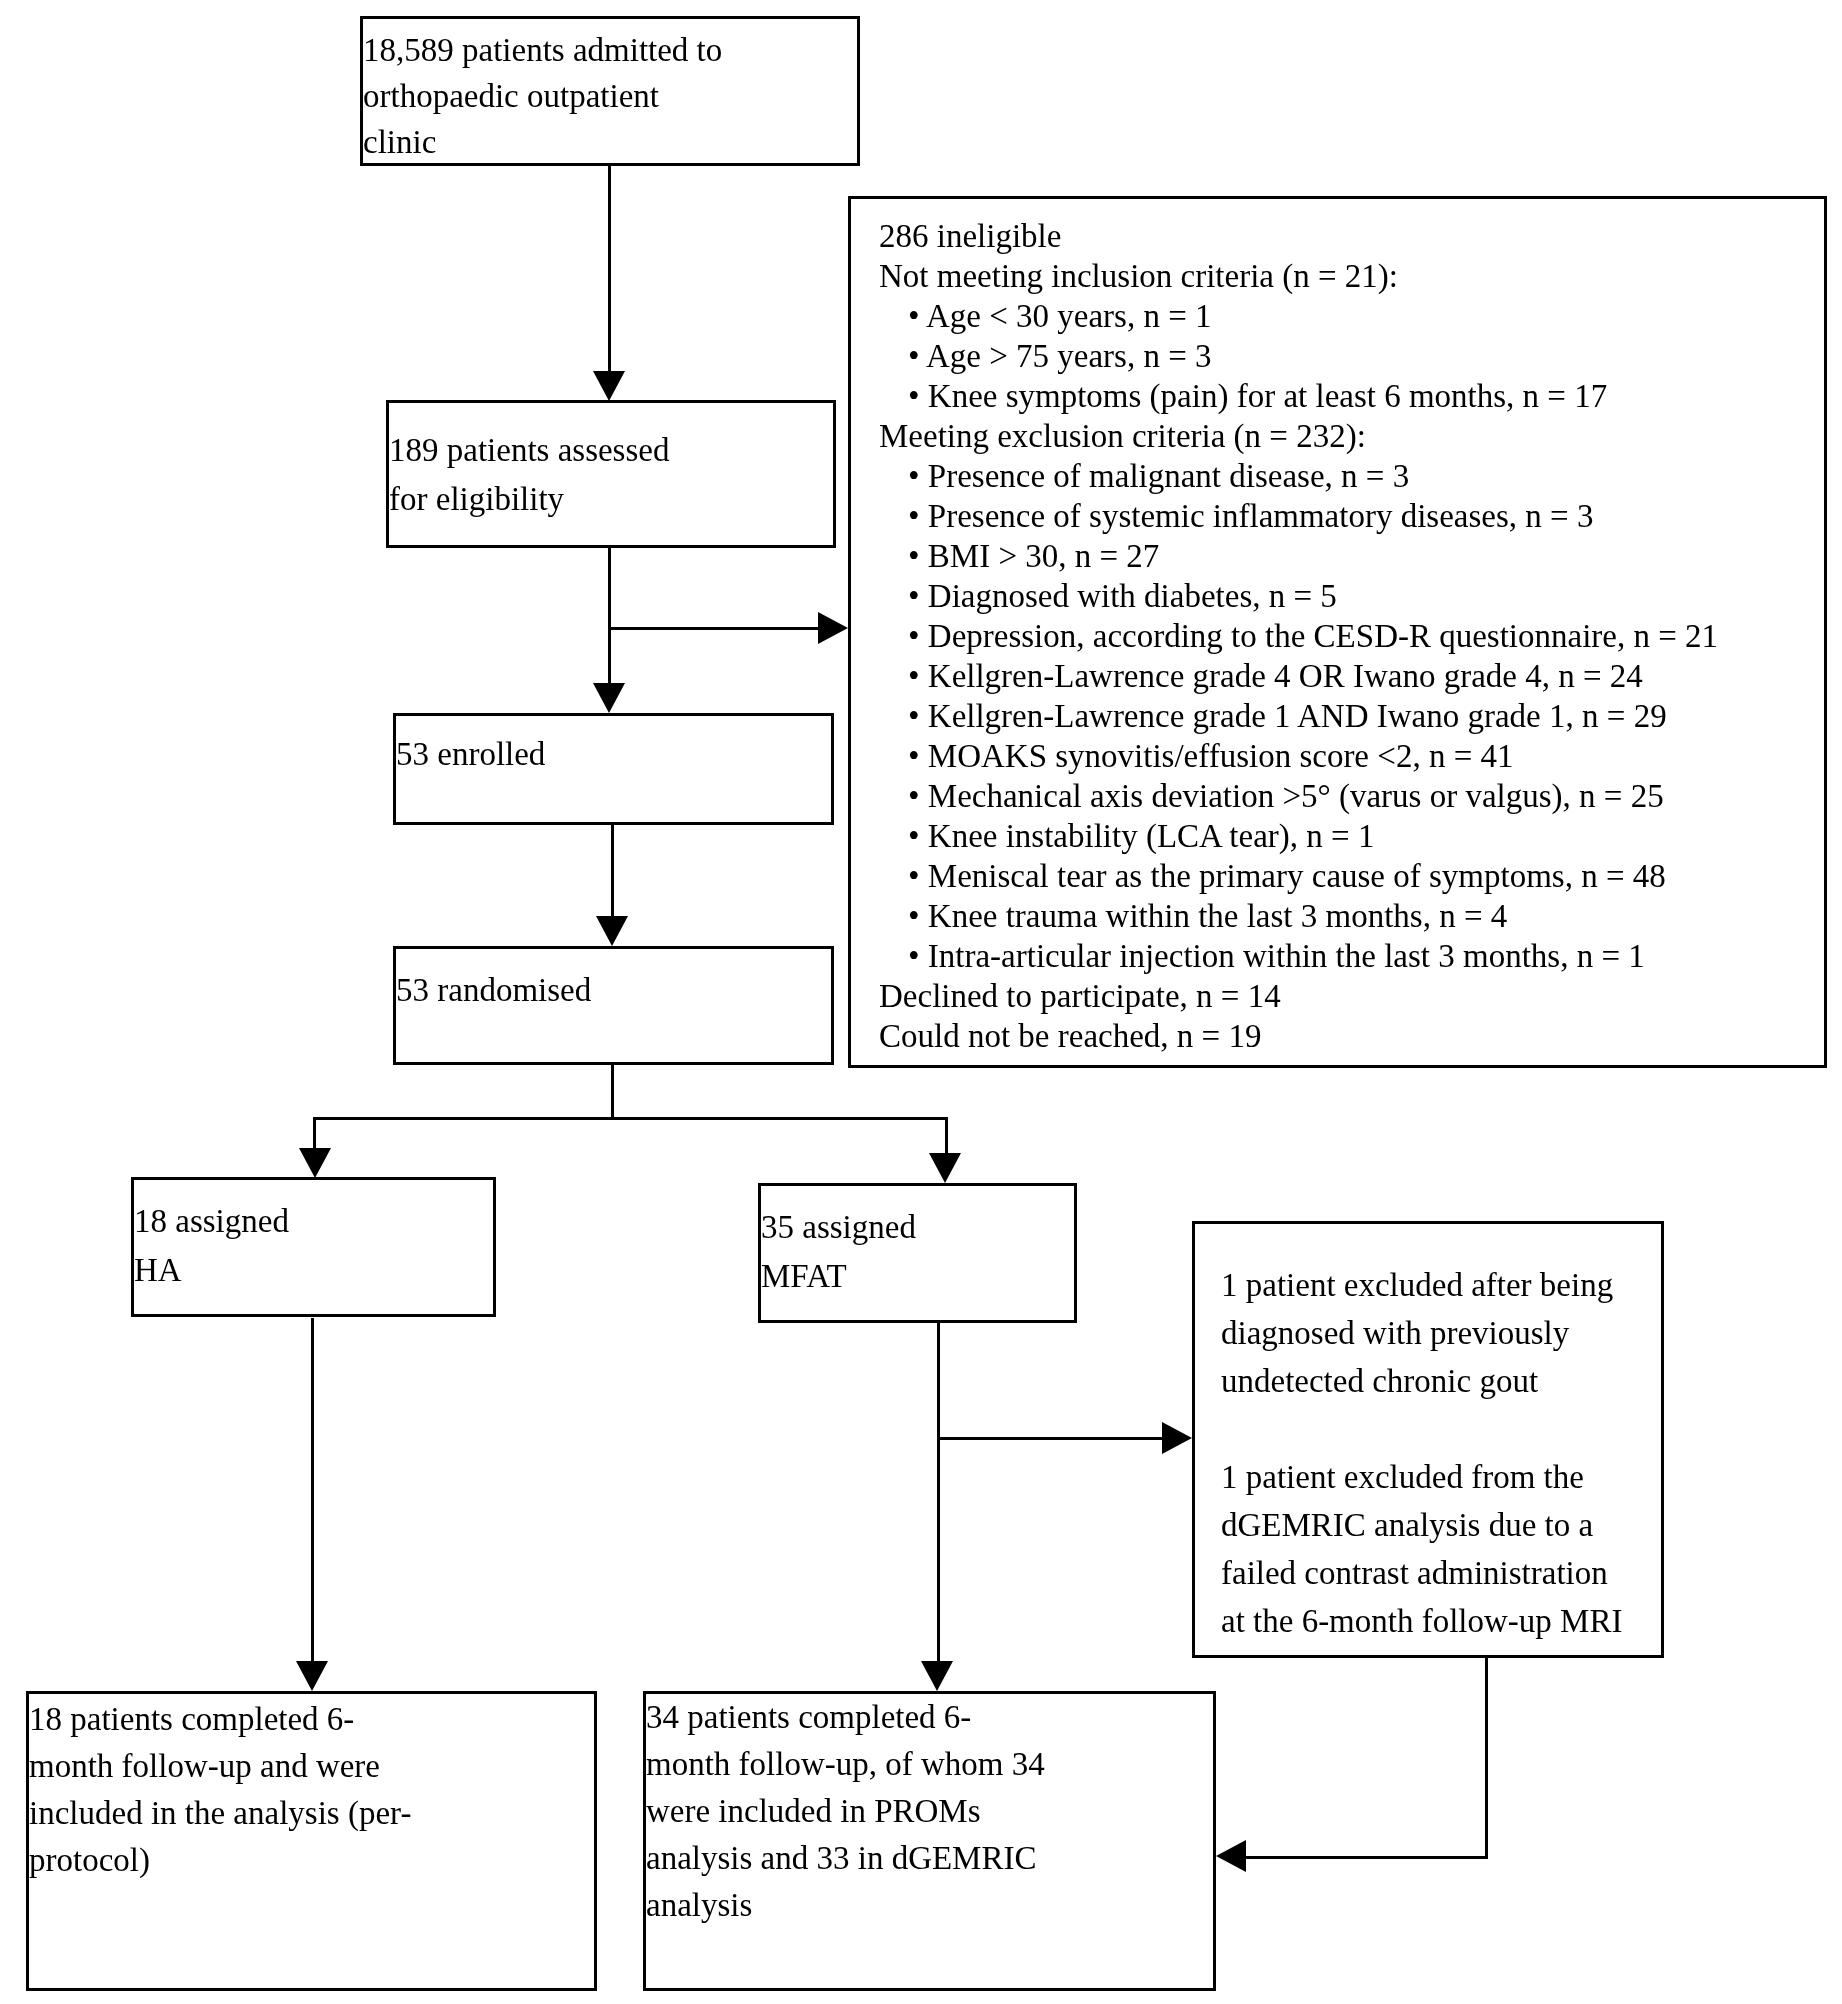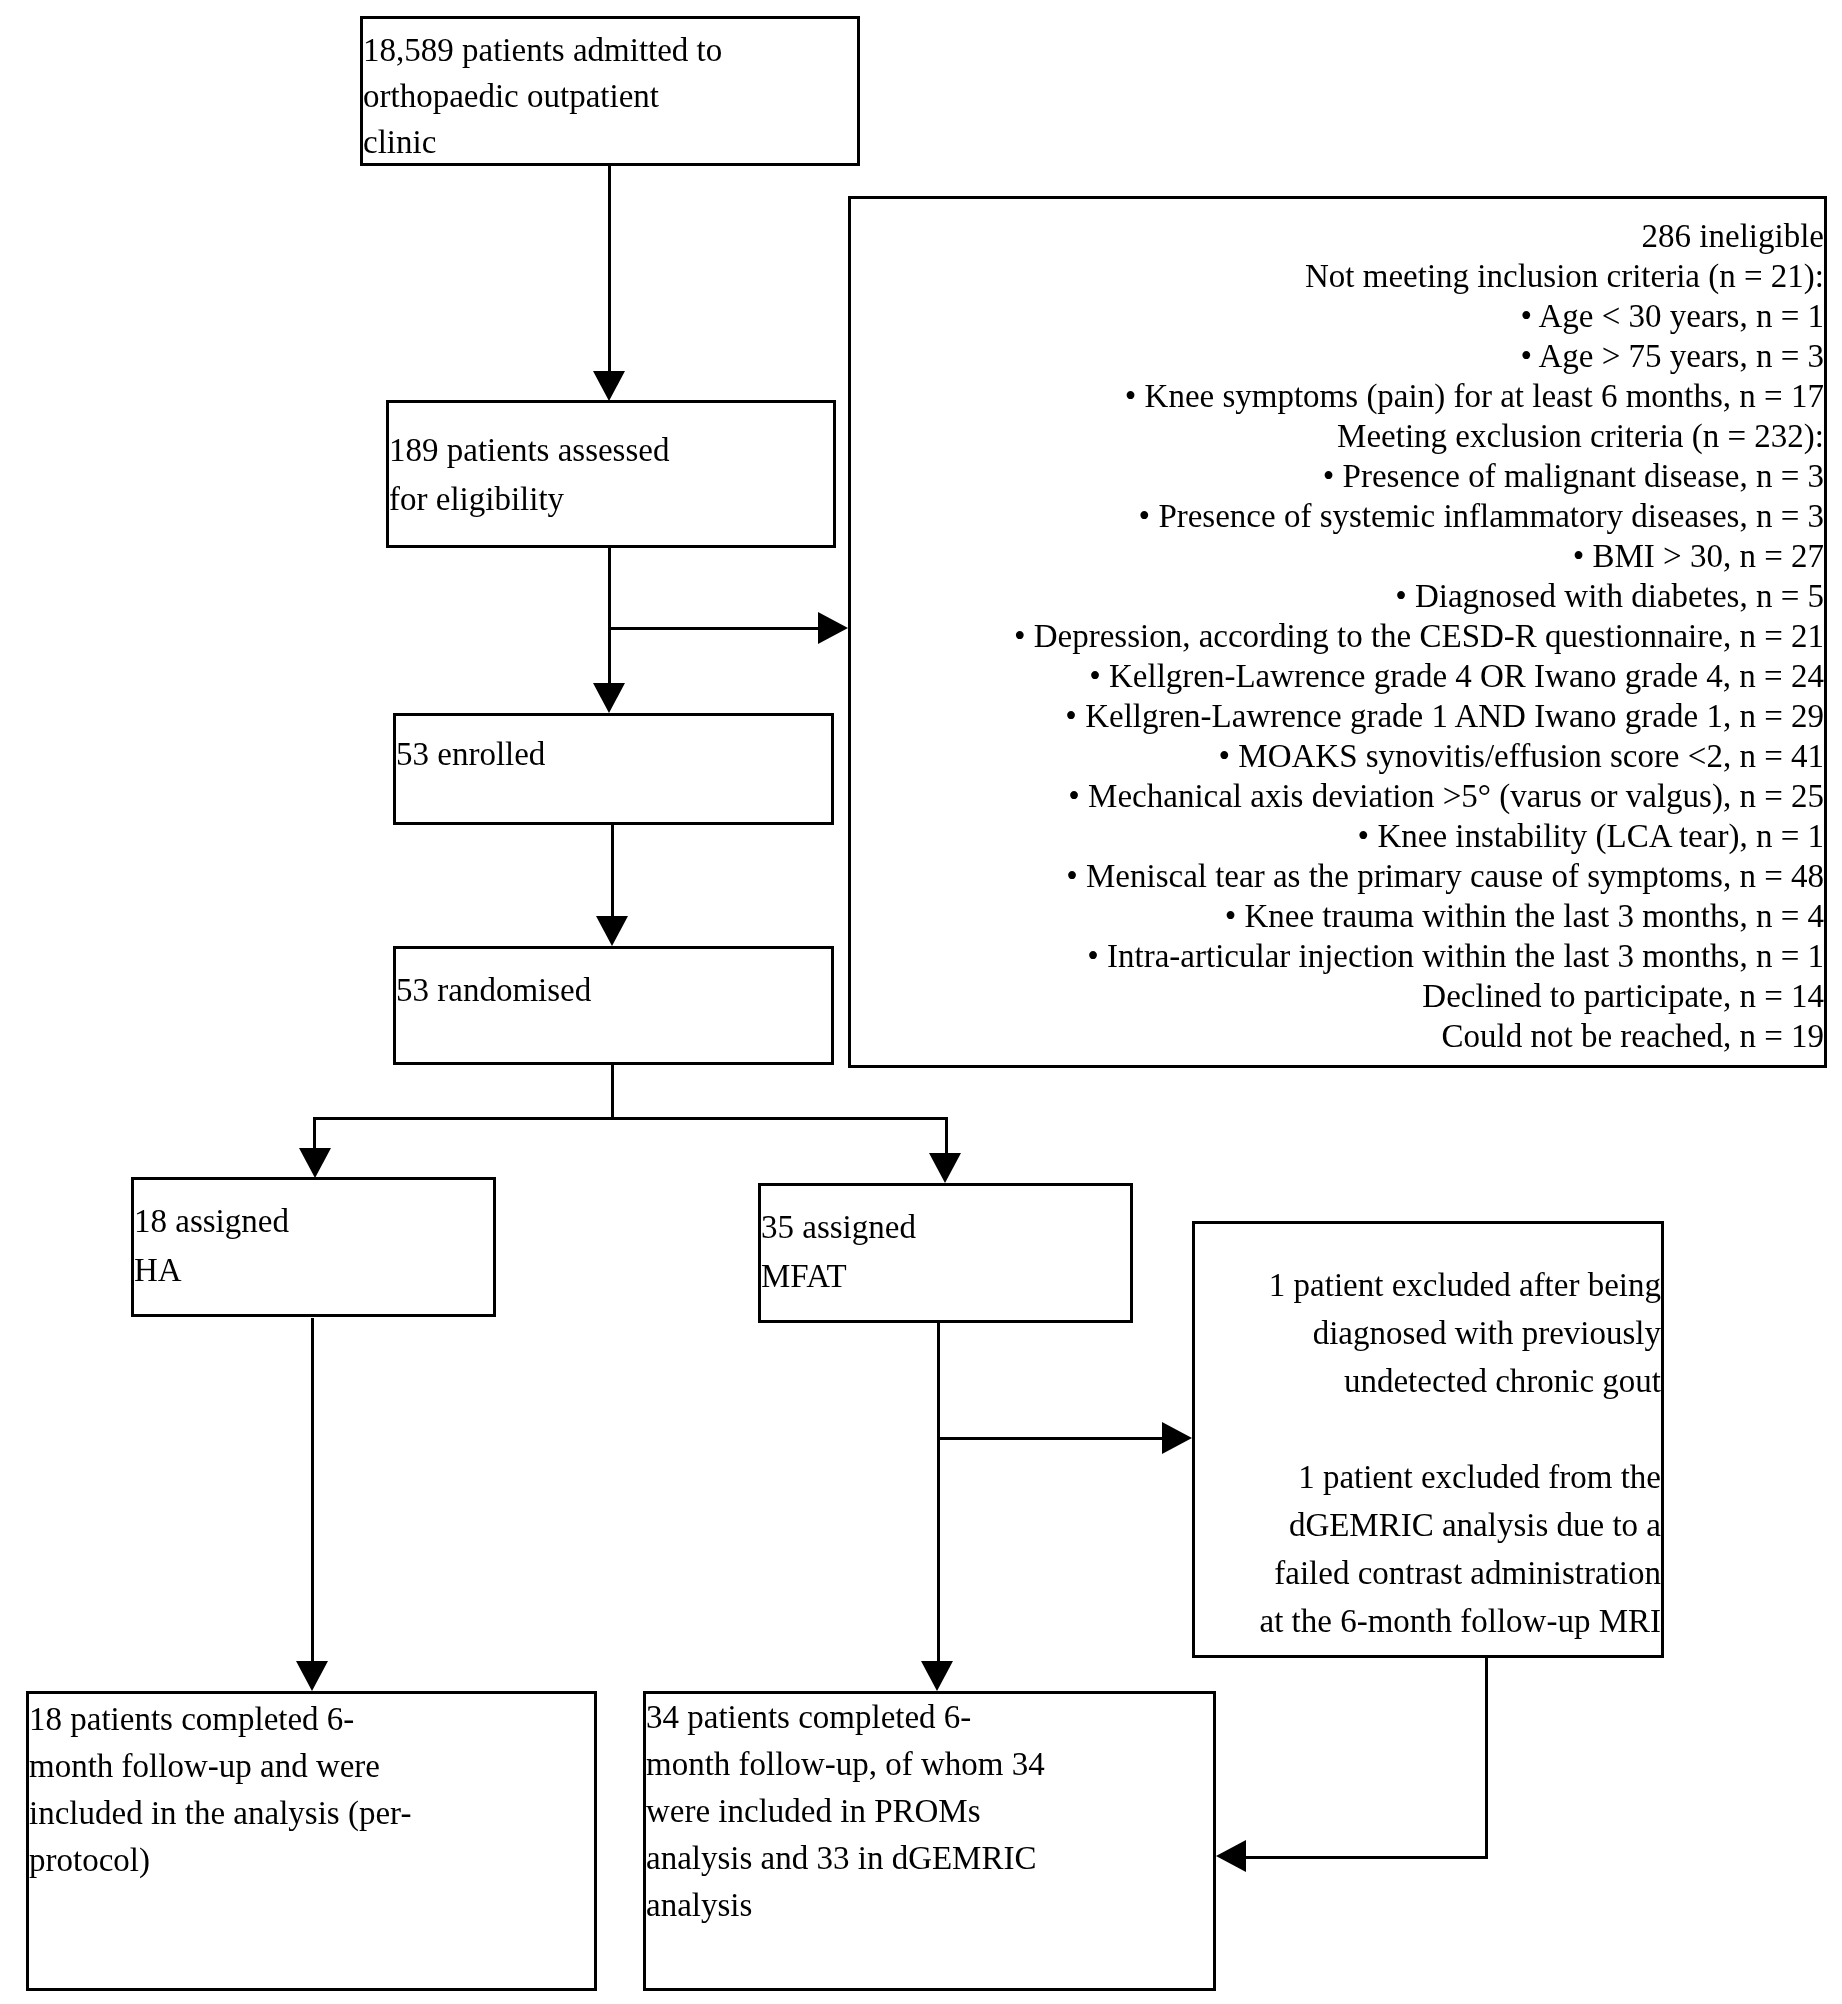--- a/index.html
+++ b/index.html
@@ -13,21 +13,21 @@
   }
   .box{
     position:absolute;
     border:3.9px solid #000000;
     background:#ffffff;
     box-sizing:border-box;
     font-size:33px;
     line-height:46px;
   }
   .box.center{}
-  .box.leftal{text-align:right;}
+  .box.leftal{text-align:left;}
   .ln{white-space:nowrap;}
   
   .big{line-height:40px;padding-top:16.7px;}
   .big .ln{padding-left:28px;}
   .big .ln.b{padding-left:57px;}
   
   .excl{line-height:48px;padding-top:37px;}
   .excl .ln{padding-left:26px;}
   .excl .gap{height:48px;}
   
@@ -86,21 +86,21 @@
 
   <div class="box center" style="left:393px;top:946px;width:441px;height:119px;padding-top:18px;">
     <div class="ln">53 randomised</div>
   </div>
 
   <div class="box center" style="left:131px;top:1177px;width:365px;height:140px;padding-top:16.7px;line-height:49px;">
     <div class="ln">18 assigned</div>
     <div class="ln">HA</div>
   </div>
 
-  <div class="box center" style="left:758px;top:1183px;width:375px;height:140px;padding-top:16.7px;line-height:49px;">
+  <div class="box center" style="left:758px;top:1183px;width:319px;height:140px;padding-top:16.7px;line-height:49px;">
     <div class="ln">35 assigned</div>
     <div class="ln">MFAT</div>
   </div>
 
   <div class="box leftal excl" style="left:1192px;top:1221px;width:472px;height:437px;">
     <div class="ln">1 patient excluded after being</div>
     <div class="ln">diagnosed with previously</div>
     <div class="ln">undetected chronic gout</div>
     <div class="gap"></div>
     <div class="ln">1 patient excluded from the</div>

